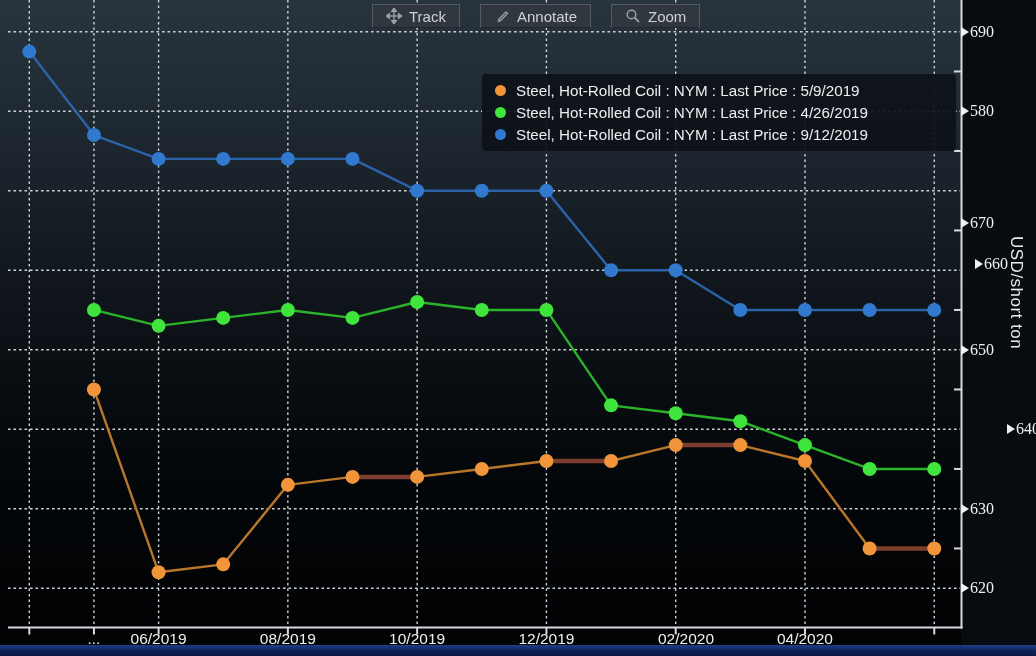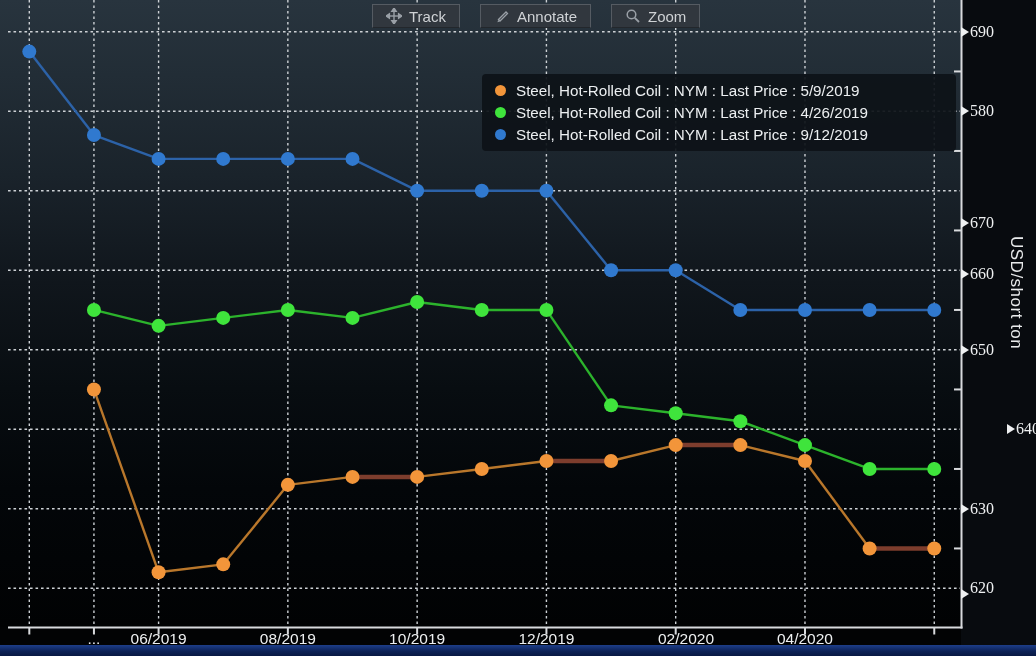--- a/index.html
+++ b/index.html
@@ -173,37 +173,37 @@
         <span>690</span>
       </div>
       <div class="ylab" style="top: 100.2px;">
         <span class="yarrow"></span>
         <span>580</span>
       </div>
       <div class="ylab" style="top: 179.7px; margin-top: 32px;">
         <span class="yarrow"></span>
         <span>670</span>
       </div>
-      <div class="ylab" style="top: 263px;">
+      <div class="ylab" style="top: 253px; padding-left: 14px;">
         <span class="yarrow"></span>
         <span>660</span>
       </div>
       <div class="ylab" style="top: 338.7px;">
         <span class="yarrow"></span>
         <span>650</span>
       </div>
       <div class="ylab" style="top: 418.2px; padding-left: 46px;">
         <span class="yarrow"></span>
         <span>640</span>
       </div>
       <div class="ylab" style="top: 497.7px;">
         <span class="yarrow"></span>
         <span>630</span>
       </div>
-      <div class="ylab" style="top: 577.2px; align-items: flex-end;">
+      <div class="ylab" style="top: 577.2px;">
         <span class="yarrow"></span>
         <span>620</span>
       </div>
     </div>
   <div class="x-axis-labels">
       <div class="xlab" style="left: 48.94px;">...</div>
       <div class="xlab" style="left: 113.58px;">06/2019</div>
       <div class="xlab" style="left: 242.86px;">08/2019</div>
       <div class="xlab" style="left: 372.14px;">10/2019</div>
       <div class="xlab" style="left: 501.42px;">12/2019</div>

